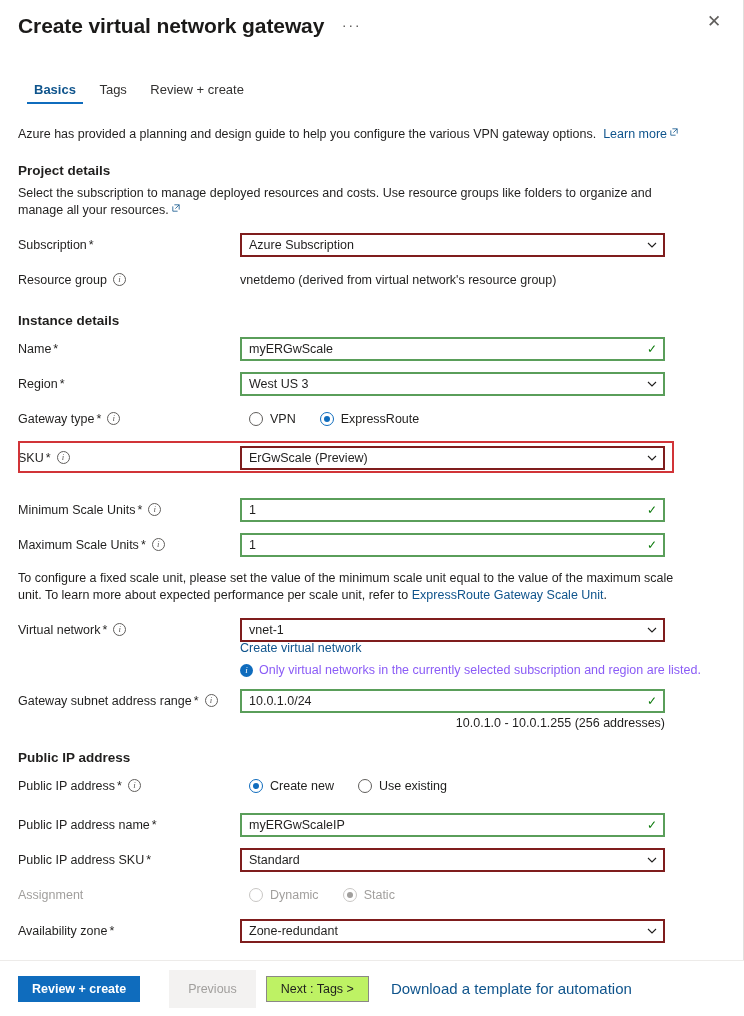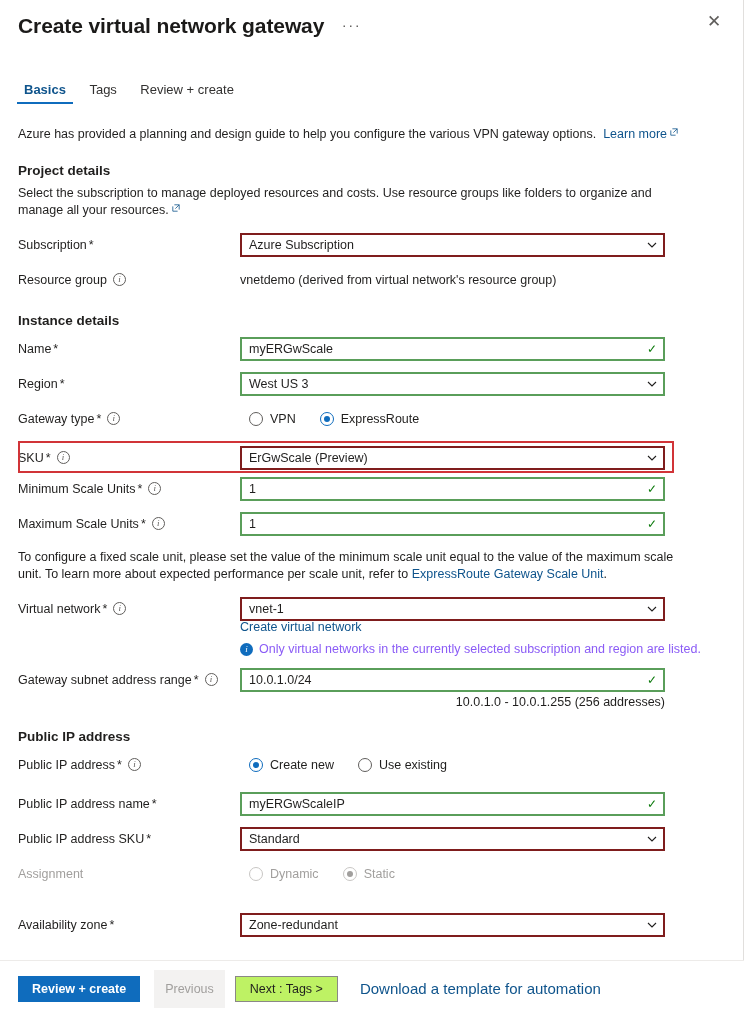--- a/index.html
+++ b/index.html
@@ -51,21 +51,21 @@
     width: 28px;
     height: 28px;
     color: #605e5c;
     font-size: 17px;
     line-height: 28px;
     text-align: center;
     cursor: pointer;
   }
   
   .tabs {
-    padding-left: 16px;
+    padding-left: 26px;
     height: 30px;
     position: relative;
     margin-top: 26px;
   }
   .tab {
     display: inline-block;
     font-size: 13px;
     color: #323130;
     padding: 0 10px 7px 10px;
     cursor: pointer;
@@ -302,22 +302,22 @@
     padding: 0 14px;
     cursor: pointer;
     font-family: "Liberation Sans", sans-serif;
   }
   .btn-disabled {
     background: #f3f2f1;
     color: #a19f9d;
     font-size: 12.5px;
     border: 1px solid #f3f2f1;
     height: 38px;
-    padding: 0 10px;
-    margin-left: 14px;
+    padding: 0 18px;
+    margin-left: 29px;
     cursor: default;
     font-family: "Liberation Sans", sans-serif;
   }
   .btn-secondary {
     background: #bef264;
     color: #201f1e;
     font-size: 12.5px;
     border: 1px solid #8a8886;
     height: 26px;
     padding: 0 14px;
@@ -431,21 +431,21 @@
           <span class="dot"></span>
           <span>VPN</span>
         </div>
         <div class="radio checked">
           <span class="dot"></span>
           <span>ExpressRoute</span>
         </div>
       </div>
     </div>
 
-    <div class="row" style="margin-top:12px;margin-bottom:4px;">
+    <div class="row" style="margin-top:12px;margin-bottom:25px;">
       <div class="hl-box" style="top:-3px;"></div>
       <div class="label">
         <span>SKU</span>
         <span class="req">*</span>
         <span class="info-ico">i</span>
       </div>
       <div class="field select">
         <span class="val">ErGwScale (Preview)</span>
         <svg class="chev" viewBox="0 0 10 10">
             <path d="M1 3l4 4 4-4" fill="none" stroke="#201f1e" stroke-width="1.1"></path>
@@ -562,21 +562,21 @@
         <span class="req">*</span>
       </div>
       <div class="field select">
         <span class="val">Standard</span>
         <svg class="chev" viewBox="0 0 10 10">
             <path d="M1 3l4 4 4-4" fill="none" stroke="#201f1e" stroke-width="1.1"></path>
           </svg>
       </div>
     </div>
 
-    <div class="row" style="margin-bottom:24px;">
+    <div class="row" style="margin-bottom:9px;">
       <div class="label disabled">
         <span>Assignment</span>
       </div>
       <div class="radio-group">
         <div class="radio disabled">
           <span class="dot"></span>
           <span>Dynamic</span>
         </div>
         <div class="radio disabled checked">
           <span class="dot"></span>

